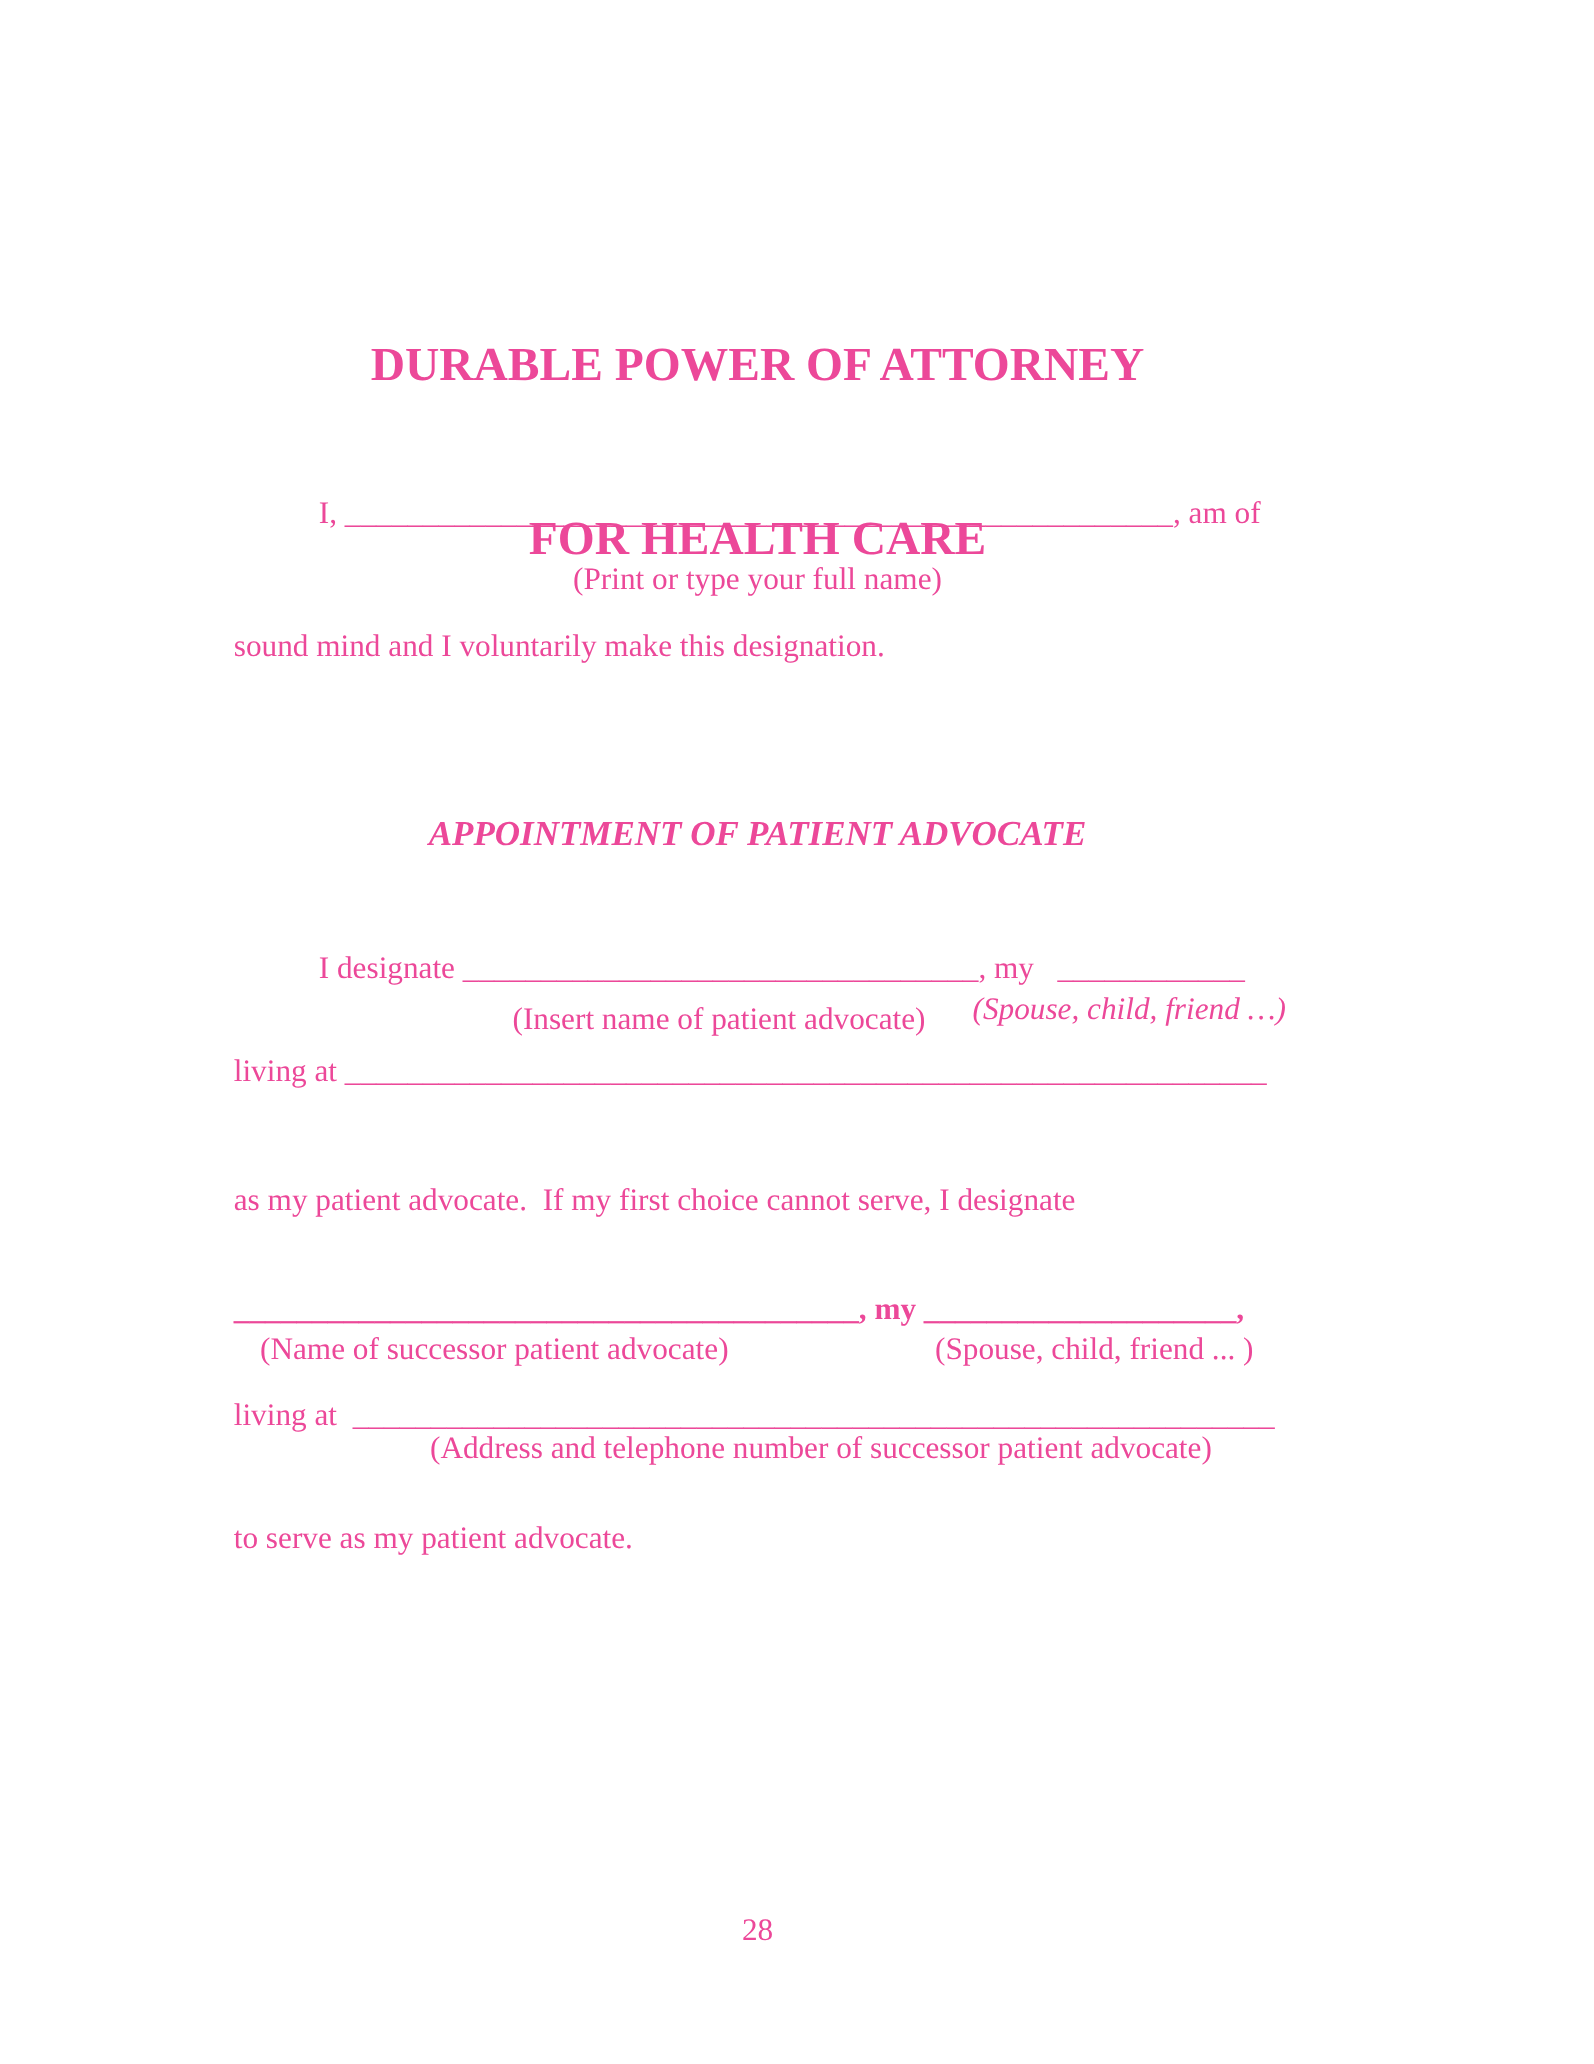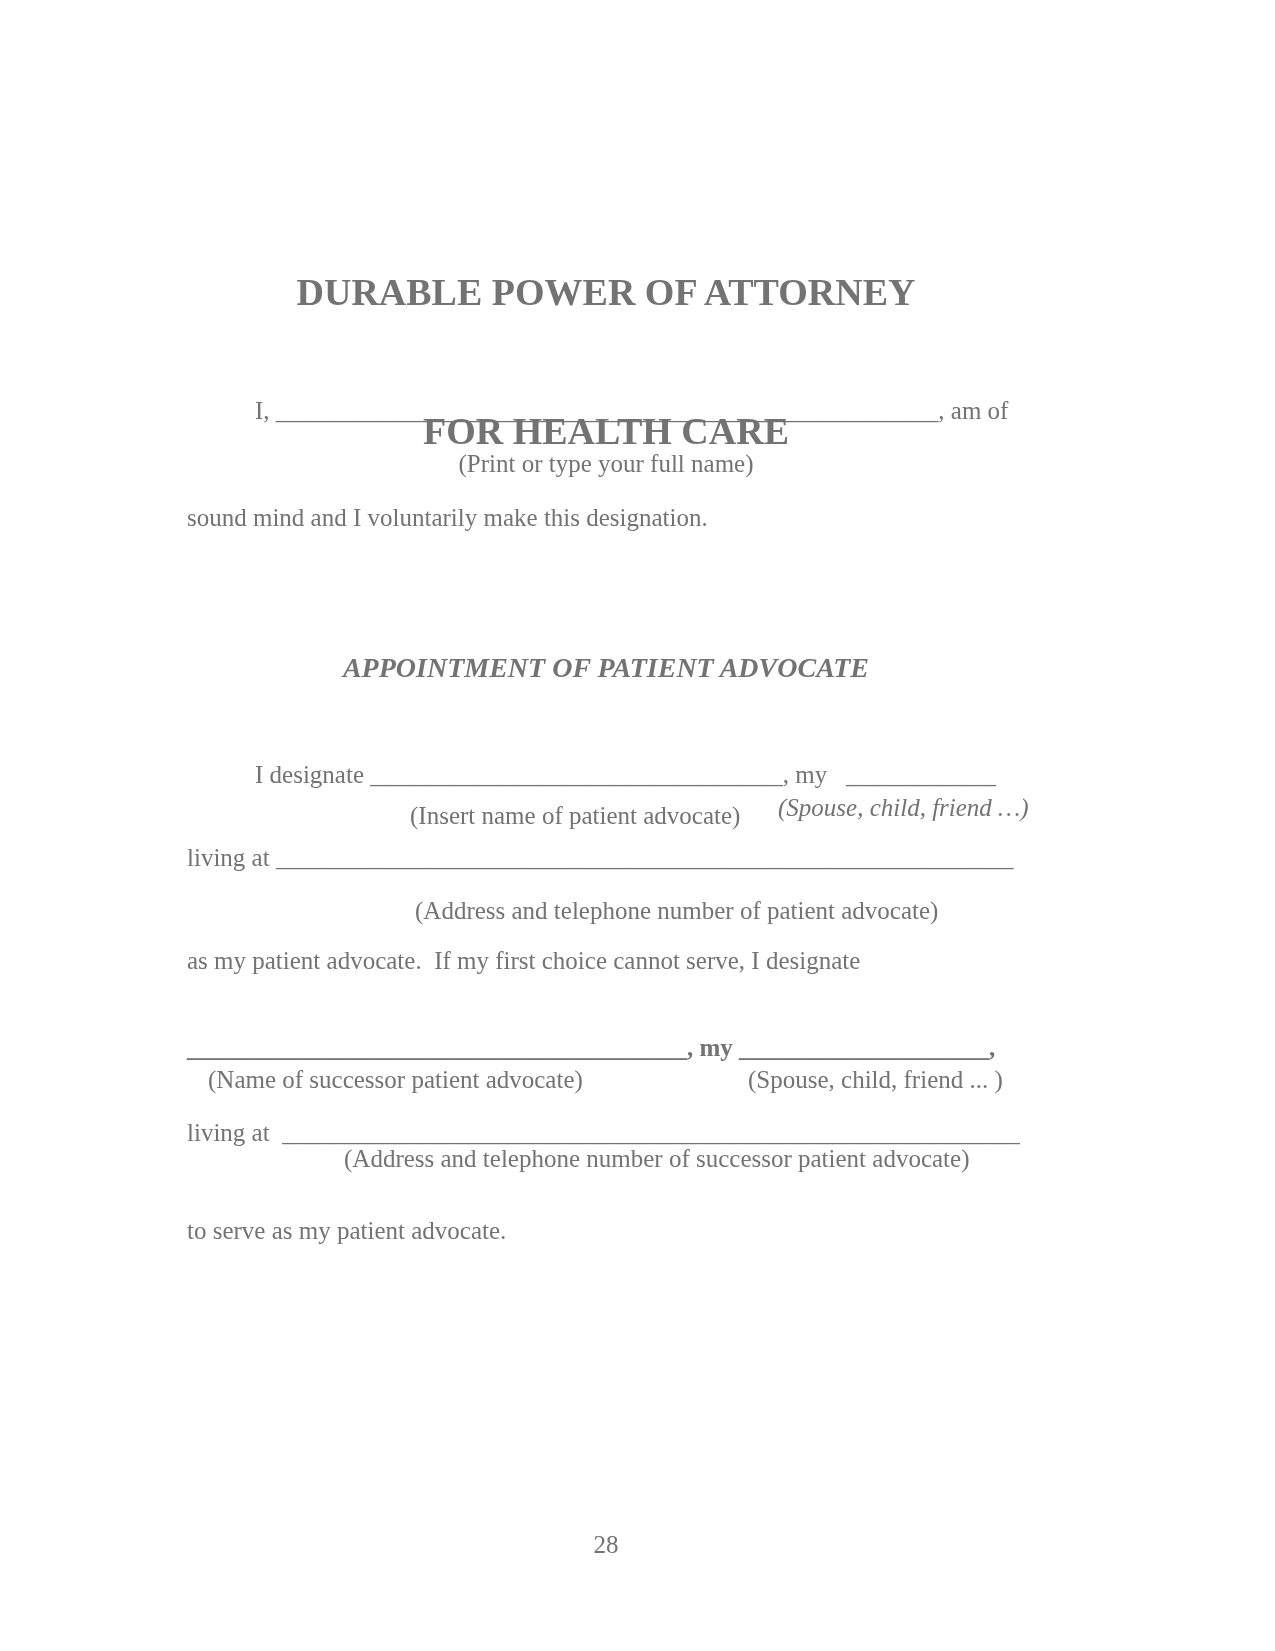--- a/index.html
+++ b/index.html
@@ -7,21 +7,21 @@
     padding: 0;
     background: #ffffff;
   }
   .page {
     position: relative;
     width: 1275px;
     height: 1651px;
     background: #ffffff;
     font-family: "Liberation Serif", "DejaVu Serif", serif;
     font-size: 25px;
-    color: #737373;
+    color: #ec4899;
     overflow: hidden;
   }
   .line {
     position: absolute;
     white-space: pre;
     line-height: 1.2;
   }
   .center {
     left: 187px;
     width: 838px;
@@ -66,21 +66,20 @@
   <div class="line center section-heading" style="top:651px;">APPOINTMENT OF PATIENT ADVOCATE</div>
 
   <div class="line" style="top:760px; left:255px;">I designate _________________________________, my   ____________</div>
 
   <div class="line" style="top:801px; left:410px;">(Insert name of patient advocate)</div>
 
   <div class="line" style="top:793px; left:778px;font-style:italic;">(Spouse, child, friend …)</div>
 
   <div class="line" style="top:843px; left:187px;">living at ___________________________________________________________</div>
 
-  <div class="line" style="top:896px; left:415px;">(Address and telephone number of patient advocate)</div>
 
   <div class="line bold" style="top:1033px; left:187px;">________________________________________, my ____________________,</div>
 
   <div class="line" style="top:946px; left:187px;">as my patient advocate.  If my first choice cannot serve, I designate</div>
 
   <div class="line" style="top:1065px; left:208px;">(Name of successor patient advocate)</div>
 
   <div class="line" style="top:1065px; left:748px;">(Spouse, child, friend ... )</div>
 
   <div class="line" style="top:1118px; left:187px;">living at  ___________________________________________________________</div>

